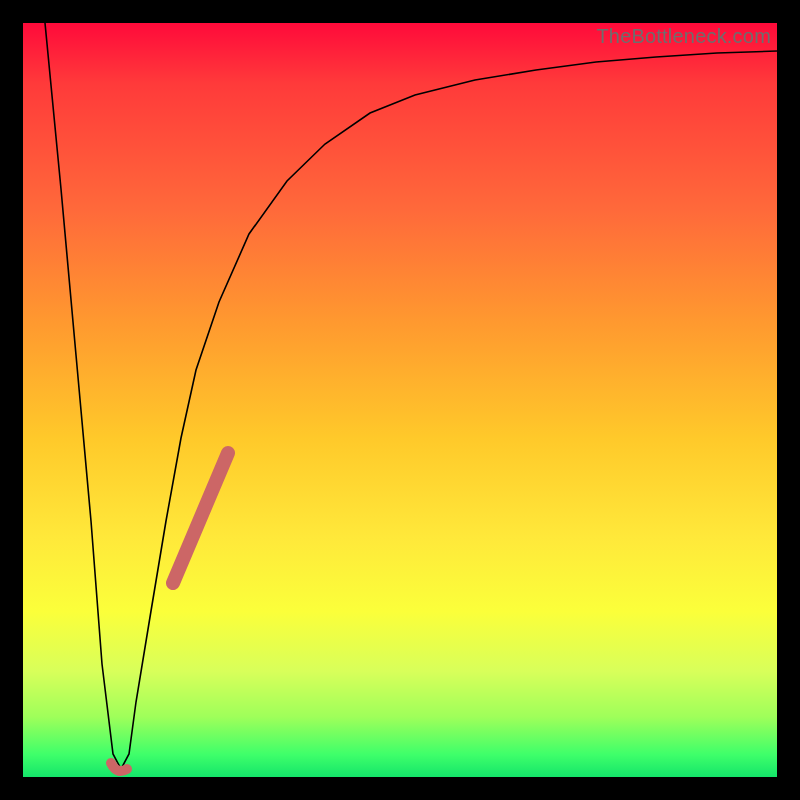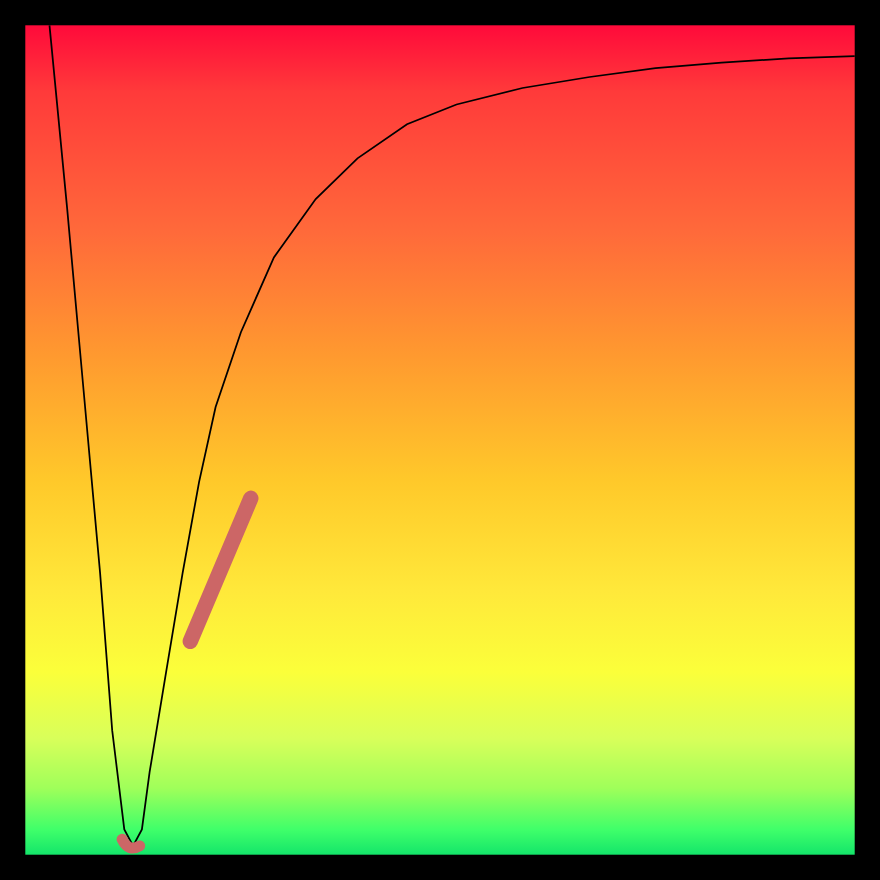--- a/index.html
+++ b/index.html
@@ -55,20 +55,21 @@
     height: 754px;
     overflow: visible;
   }
 </style>
 </head>
 <body>
 
 <div class="frame">
   <div class="plot-area">
 
+    <div class="watermark">TheBottleneck.com</div>
 
     <svg class="curve" viewBox="0 0 754 754">
 
       <path d="M 22 0
                L 38 166
                L 53 332
                L 68 498
                L 79 641
                L 90 731
                L 98 746

